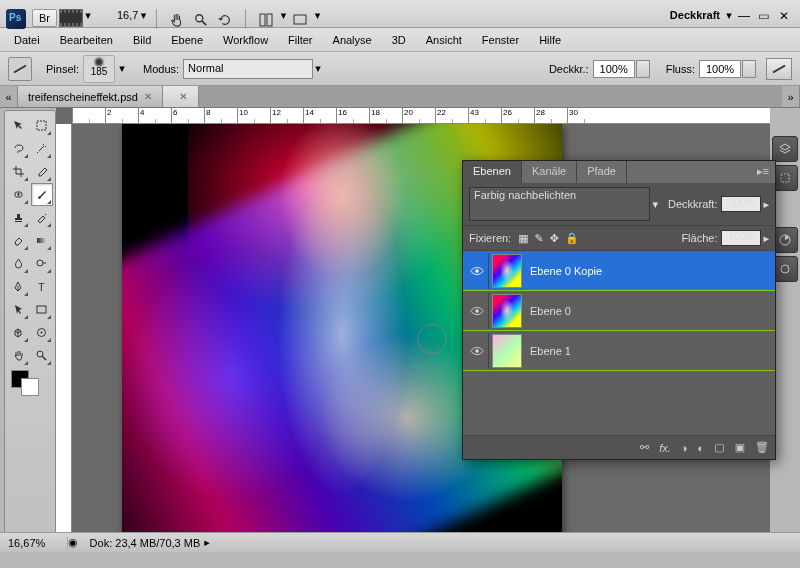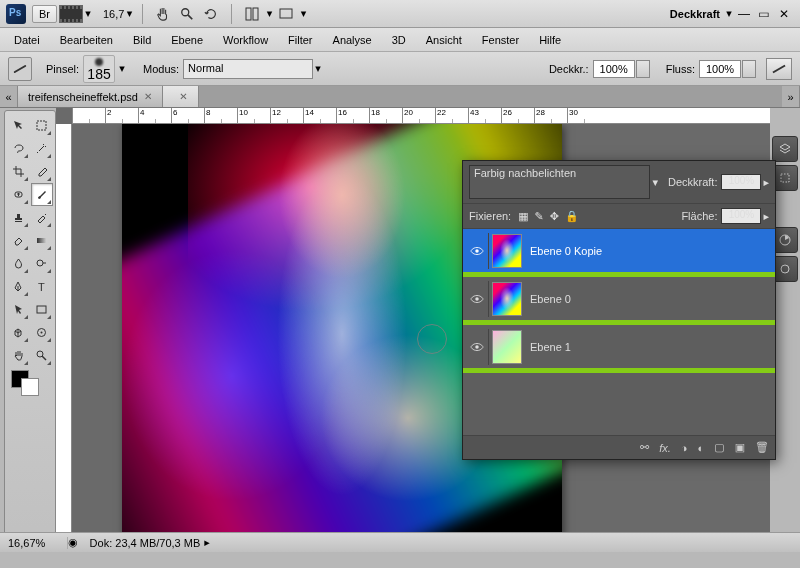--- a/index.html
+++ b/index.html
@@ -1,38 +1,38 @@
 <!DOCTYPE html>
 <html><head>
 <meta charset="utf-8">
 <style>
 * { margin:0; padding:0; box-sizing:border-box; font-family:Tahoma,Arial,sans-serif; font-size:11px; }
 body { background:#b8b8b8; width:800px; height:568px; overflow:hidden; position:relative; }
-.top-bar { height:28px; background:linear-gradient(#e2e2e2,#cecece); display:flex; align-items:center; padding:9px 6px; border-bottom:1px solid #999; }
+.top-bar { height:28px; background:linear-gradient(#e2e2e2,#cecece); display:flex; align-items:flex-start; padding:9px 6px; border-bottom:1px solid #999; }
 .app-icon { width:20px; height:20px; background:linear-gradient(135deg,#1a3a6e,#0a1f3f); border-radius:3px; margin-right:4px; position:relative; }
 .app-icon::after { content:"Ps"; position:absolute; color:#7ab8f5; font-weight:bold; font-size:10px; left:3px; top:3px; }
 .top-bar button { background:linear-gradient(#f5f5f5,#ddd); border:1px solid #999; border-radius:2px; padding:2px 6px; margin:0 2px; font-size:11px; }
 .filmstrip { width:24px; height:18px; background:#333; display:inline-block; border:1px solid #666; position:relative; }
 .filmstrip::before,.filmstrip::after { content:""; position:absolute; width:100%; height:3px; background:repeating-linear-gradient(90deg,#666 0,#666 2px,#333 2px,#333 4px); }
 .filmstrip::before{top:0}.filmstrip::after{bottom:0}
-.zoom-val { margin-left:10px; }
+.zoom-val { margin-left:24px; }
 .toolbar-sep { width:1px; height:20px; background:#999; margin:0 8px; }
 .icon-btn { width:22px; height:22px; display:inline-flex; align-items:center; justify-content:center; margin:0 1px; cursor:pointer; border:1px solid transparent; }
 .spacer { flex:1; }
 .workflow { font-weight:bold; margin-right:4px; }
 .win-btn { width:16px; height:14px; display:inline-block; margin:0 2px; font-size:12px; text-align:center; }
 .menu-bar { height:24px; background:linear-gradient(#e2e2e2,#d4d4d4); display:flex; align-items:center; padding:0 14px; border-bottom:1px solid #aaa; }
 .menu-bar span { margin-right:20px; cursor:pointer; }
 .options-bar { height:34px; background:linear-gradient(#dcdcdc,#c8c8c8); display:flex; align-items:center; padding:0 8px; border-bottom:1px solid #999; }
 .tool-preset { width:24px; height:24px; background:#d0d0d0; border:1px solid #888; border-radius:2px; position:relative; margin-right:10px; }
 .tool-preset::after{content:"";position:absolute;width:14px;height:2px;background:#333;transform:rotate(-30deg);top:10px;left:4px;border-radius:1px;}
 .label { margin:0 4px; }
 .brush-preview { display:inline-block; width:32px; height:28px; text-align:center; border:1px solid #aaa; background:#d8d8d8; border-radius:2px; padding-top:2px; margin-right:2px; }
 .brush-dot{width:8px;height:8px;background:#333;border-radius:50%;margin:0 auto;filter:blur(1px);}
-.brush-size{font-size:14px;}
+.brush-size{font-size:10px;}
 .dropdown-arrow{display:inline-block;width:10px;text-align:center;}
 .mode-select{display:inline-block;width:130px;height:20px;background:#e8e8e8;border:1px solid #888;padding:2px 4px;}
 .pct-box{display:inline-block;width:42px;height:18px;background:#fff;border:1px solid #888;text-align:center;line-height:16px;}
 .small-btn{width:14px;height:18px;background:linear-gradient(#e5e5e5,#ccc);border:1px solid #888;display:inline-block;margin-left:1px;}
 .airbrush{width:26px;height:22px;border:1px solid #888;background:linear-gradient(#eee,#ccc);display:inline-block;position:relative;margin-left:10px;}
 .airbrush::after{content:"";position:absolute;width:14px;height:2px;background:#333;transform:rotate(-30deg);top:9px;left:5px;}
 .tabs-bar { height:22px; background:#9e9e9e; display:flex; align-items:stretch; border-bottom:1px solid #777; }
 .tab-arrow{width:18px;background:#b0b0b0;display:flex;align-items:center;justify-content:center;border-right:1px solid #888;}
 .doc-tab{padding:3px 10px;background:linear-gradient(#d5d5d5,#b8b8b8);border-right:1px solid #888;display:flex;align-items:center;position:relative;}
 .doc-tab.active{background:linear-gradient(#e8e8e8,#d0d0d0);}
@@ -65,21 +65,21 @@
 .panel{position:absolute;top:160px;left:462px;width:314px;height:300px;background:#535353;border:1px solid #222;box-shadow:3px 3px 12px rgba(0,0,0,.5);display:flex;flex-direction:column;}
 .panel-tabs{display:flex;height:22px;background:#6c6c6c;}
 .panel-tab{padding:4px 10px;color:#ccc;border-right:1px solid #444;}
 .panel-tab.active{background:#535353;color:#eee;}
 .panel-menu{margin-left:auto;padding:4px 6px;color:#ccc;}
 .panel-row{display:flex;align-items:center;padding:4px 6px;background:#535353;border-bottom:1px solid #444;color:#ddd;}
 .blend-select{flex:1;height:34px;background:#5a5a5a;border:1px solid #333;color:#ddd;padding:1px 4px;margin-right:2px;}
 .panel-label{margin-right:4px;}
 .panel-input{width:40px;height:16px;background:#e8e8e8;border:1px solid #333;text-align:center;font-size:10px;}
 .layer-list{flex:1;background:#5e5e5e;overflow:auto;}
-.layer{display:flex;align-items:center;height:48px;border-bottom:5px solid #84cc16;padding:2px;}
+.layer{display:flex;align-items:center;height:40px;border-bottom:1px solid #84cc16;padding:2px;}
 .layer.sel{background:#2670d8;color:#fff;}
 .layer:not(.sel){color:#ddd;}
 .eye{width:24px;height:36px;display:flex;align-items:center;justify-content:center;border-right:1px solid #444;margin-right:3px;}
 .eye svg{width:14px;height:14px;}
 .thumb{width:30px;height:34px;margin-right:8px;border:1px solid #888;background:#000;position:relative;overflow:hidden;}
 .thumb.t1{background:linear-gradient(135deg,#ff0060 20%,#4000ff 40%,#00c8ff 60%,#ffff00 80%);}
 .thumb.t1::after{content:"";position:absolute;inset:15% 25%;background:radial-gradient(ellipse,rgba(255,220,180,.9),transparent 70%);}
 .thumb.t2{background:linear-gradient(135deg,#ffb0e0,#b0ffb0,#ffff80);}
 .layer-name{flex:1;}
 .panel-footer{height:24px;background:#535353;border-top:1px solid #444;display:flex;align-items:center;justify-content:flex-end;padding:0 6px;gap:10px;color:#ccc;}
@@ -393,20 +393,26 @@
       </div>
     <div class="dock-icon">
         <svg width="14" height="14">
           <circle cx="7" cy="7" r="4" fill="none" stroke="#ccc"></circle>
         </svg>
       </div>
   </div>
 </div>
 
 <div class="panel">
+  <div class="panel-tabs">
+    <div class="panel-tab active">Ebenen</div>
+    <div class="panel-tab">Kanäle</div>
+    <div class="panel-tab">Pfade</div>
+    <div class="panel-menu">▸≡</div>
+  </div>
   <div class="panel-row">
     <div class="blend-select">Farbig nachbelichten</div>
     <span style="color:#ddd;margin-right:10px">▾</span>
     <span class="panel-label">Deckkraft:</span>
     <span class="panel-input">100%</span>
     <span style="color:#ddd;margin-left:2px">▸</span>
   </div>
   <div class="panel-row">
     <span class="panel-label">Fixieren:</span>
     <span style="margin:0 3px">▦</span>

